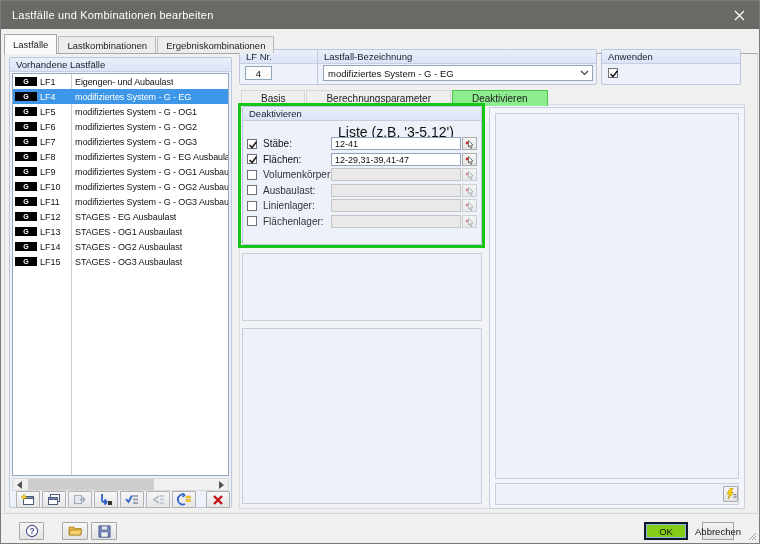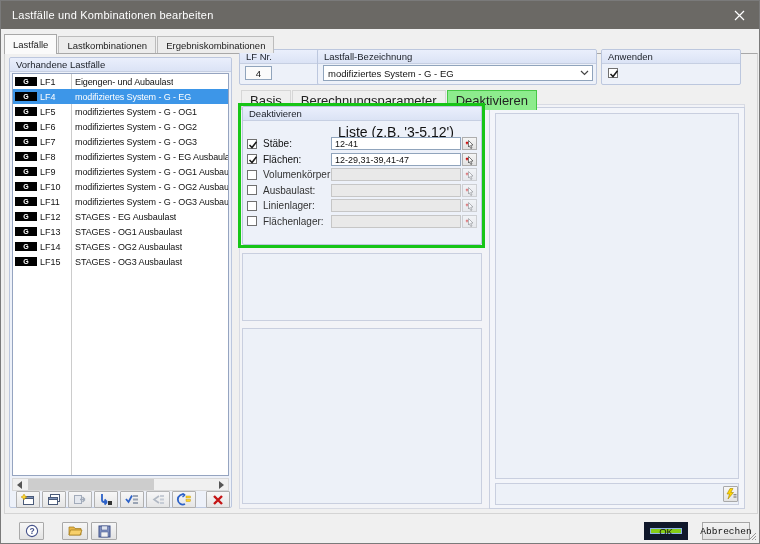--- a/index.html
+++ b/index.html
@@ -42,39 +42,39 @@
   .field.dis{background:#e9e9e9;border-color:#c6c6c6;}
   .combo{position:absolute;background:#fff;border:1px solid #90a4bc;font-size:9.5px;color:#111;display:flex;align-items:center;padding:0 16px 0 4px;cursor:pointer;}
   .combo .chev{position:absolute;right:3px;top:4px;}
   .numfield{text-align:center;background:#fbfbfb;}
   
   .cbx{width:10px;height:10px;background:#fff;border:1px solid #707070;position:relative;flex:0 0 10px;cursor:pointer;}
   .cbx svg{position:absolute;left:0px;top:0px;display:none;}
   .cbx.checked svg{display:block;}
   
   .innertabs{position:absolute;left:240px;top:89px;display:flex;align-items:flex-end;z-index:6;}
-  .itab{font-size:13px;padding:2px 8px;border:1px solid #d6d6d6;border-bottom:none;background:#efefef;color:#222;margin-right:1px;cursor:pointer;}
+  .itab{font-size:10px;padding:2px 19px;border:1px solid #d6d6d6;border-bottom:none;background:#efefef;color:#222;margin-right:1px;cursor:pointer;}
   .itab.active{background:var(--tabgreen,#8dec8d);border-color:#46c846;font-weight:normal;}
   .innerpage{position:absolute;left:238px;top:103px;width:506px;height:405px;background:#f2f3f7;border:1px solid #d8dbe4;}
   
   .drows{position:absolute;left:4px;right:4px;top:30px;display:flex;flex-direction:column;gap:2.5px;}
   .drow{position:relative;height:13px;display:flex;align-items:center;}
   .drow .lbl{font-size:10px;color:#111;margin-left:6px;white-space:nowrap;}
   .drow .lbl.dis{color:#333;}
   .drow .dfield{left:84px;top:0;width:130px;height:13px;font-size:9px;padding:1px 3px;}
   .pickbtn{position:absolute;right:0;top:0;width:15px;height:13px;background:linear-gradient(#f5f5f5,#e2e2e2);border:1px solid #aeaeae;display:flex;align-items:center;justify-content:center;cursor:pointer;padding:0;}
   .pickbtn.dis{opacity:.5;cursor:default;}
   .listelabel{position:absolute;left:88px;width:130px;top:17px;text-align:center;font-size:14px;color:#111;white-space:nowrap;}
   
   .greenrect{position:absolute;left:237px;top:102px;width:247px;height:145px;border:3px solid var(--green,#17c517);z-index:8;pointer-events:none;}
   
   .panel{position:absolute;background:#edf1f8;border:1px solid #c9cfdf;}
   
   .pbtn{position:absolute;height:18px;font-size:9.5px;color:#111;background:linear-gradient(#f3f3f3,#e2e2e2);border:1px solid #a5a5a5;display:flex;align-items:center;justify-content:center;cursor:pointer;padding:0;}
-  .pbtn.default{background:#84cc16;border:6px solid #0f172a;box-shadow:inset 0 0 0 1px #8cb4e6;}
+  .pbtn.default{background:#84cc16;border:2px solid #0f172a;box-shadow:inset 0 0 0 1px #8cb4e6;}
   .grip{position:absolute;right:2px;bottom:2px;}
 </style>
 </head>
 <body>
 
 <div class="dialog">
 
   <div class="titlebar">
     <span class="title">Lastfälle und Kombinationen bearbeiten</span>
     <div class="closebtn">
@@ -374,18 +374,18 @@
   </button>
   <button class="sqbtn" style="left:90px;top:521px;">
     <svg width="13" height="13" viewBox="0 0 13 13">
         <rect x="1" y="1" width="11" height="11" fill="#8090c0" stroke="#3c4f86"></rect>
         <rect x="3.5" y="1" width="6" height="4" fill="#dfe4ee" stroke="#3c4f86" stroke-width="0.5"></rect>
         <rect x="3" y="7" width="7" height="5" fill="#f2f2f2" stroke="#3c4f86" stroke-width="0.5"></rect>
       </svg>
   </button>
 
   <button class="pbtn default" style="left:643px;top:521px;width:44px;">OK</button>
-  <button class="pbtn" style="left:701px;top:521px;width:48px;font-family:Liberation Mono, monospace;">Abbrechen</button>
+  <button class="pbtn" style="left:701px;top:521px;width:32px;">Abbrechen</button>
 
   <svg class="grip" width="9" height="9" viewBox="0 0 9 9">
       <path d="M8 1 L1 8 M8 4 L4 8 M8 7 L7 8" stroke="#9a9a9a" stroke-width="1"></path>
     </svg>
 </div>
 
 </body></html>

